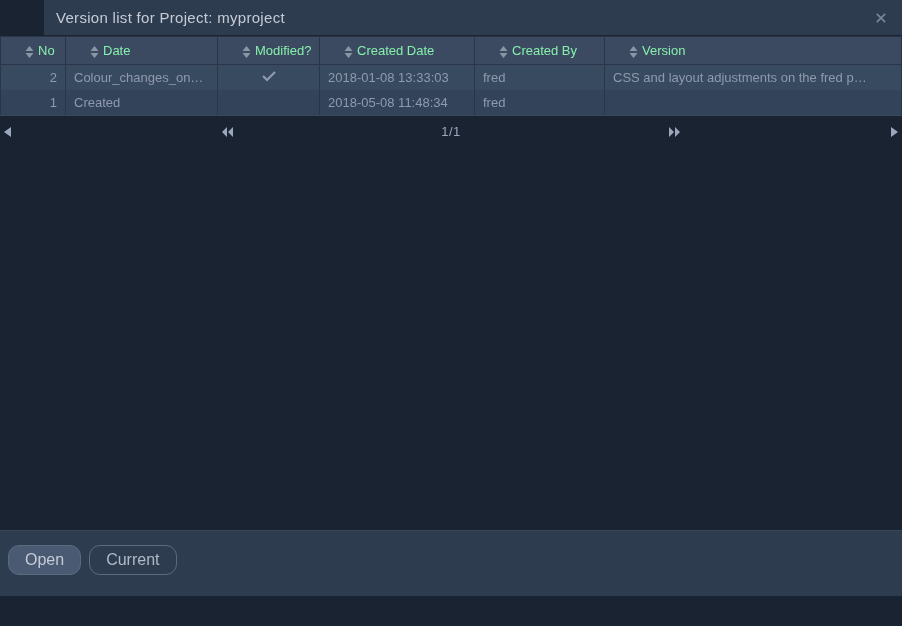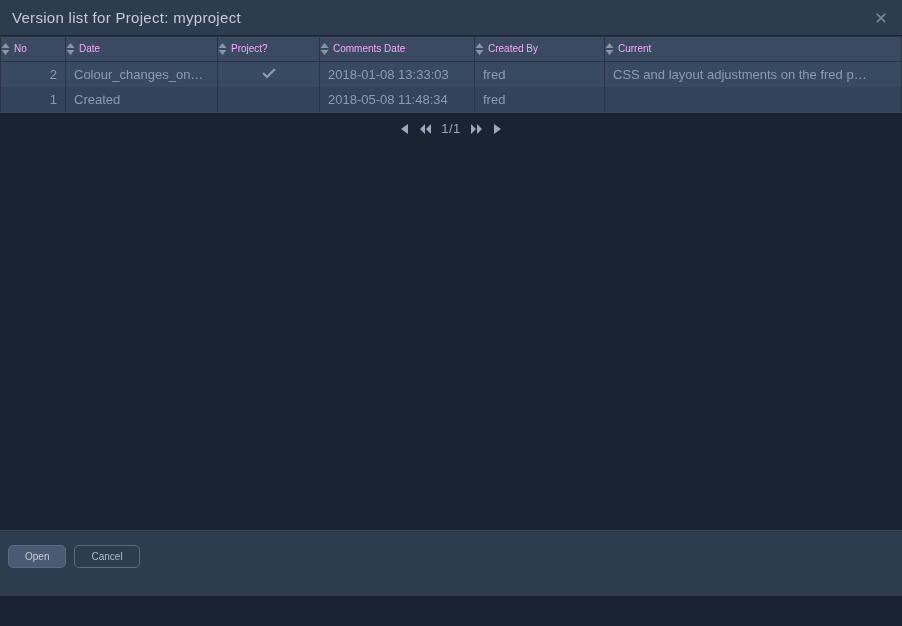--- a/index.html
+++ b/index.html
@@ -23,20 +23,21 @@
       flex-direction: column;
     }
     .dialog-header {
       background: #2e3c50;
       padding: 0 12px;
       height: 36px;
       display: flex;
       align-items: center;
       justify-content: space-between;
       border-bottom: 1px solid #1a2332;
+      margin-left: 44px;
     }
     .dialog-title {
       color: #c5ccd7;
       font-size: 15px;
       font-weight: 500;
       letter-spacing: 0.3px;
     }
     .dialog-close {
       color: #7a8599;
       cursor: pointer;
@@ -46,26 +47,26 @@
     .table-wrap {
       border-bottom: 1px solid #3a4759;
     }
     .table {
       width: 100%;
       border-collapse: collapse;
       table-layout: fixed;
     }
     .table thead th {
       background: #3b4a60;
-      color: #f0abfc;
+      color: #86efac;
       font-weight: 500;
-      padding: 6px 0;
+      padding: 6px 24px;
       text-align: left;
       border: 1px solid #2a3648;
-      font-size: 10px;
+      font-size: 13px;
       white-space: nowrap;
       overflow: hidden;
     }
     .sort-icon {
       display: inline-block;
       margin-right: 4px;
       color: #8a95a8;
     }
     .sort-icon svg {
       width: 9px;
@@ -107,21 +108,21 @@
       fill: #8f9aae;
     }
     .content-area {
       flex: 1;
       background: #1a2332;
       display: flex;
       flex-direction: column;
     }
     .pager {
       display: flex;
-      justify-content: center;
+      justify-content: space-between;
       align-items: center;
       gap: 10px;
       padding: 8px 0;
       color: #9ba8bb;
       font-size: 13px;
     }
     .pager-btn {
       cursor: pointer;
       color: #9ba8bb;
       display: flex;
@@ -140,23 +141,23 @@
       padding: 14px 8px;
       display: flex;
       gap: 8px;
       height: 66px;
       align-items: flex-start;
       border-top: 1px solid #3a4759;
     }
     .btn {
       padding: 5px 16px;
       border: 1px solid #5a6a80;
-      border-radius: 5px;
+      border-radius: 11px;
       cursor: pointer;
-      font-size: 10px;
+      font-size: 16px;
       background: transparent;
       color: #b0bac8;
     }
     .btn-primary {
       background: #4a5a72;
       color: #c5ccd7;
     }
     .footer-strip {
       height: 30px;
       background: #1a2332;
@@ -194,36 +195,36 @@
                 </svg></span><span>No</span>
           </th>
           <th>
             <span class="sort-icon"><svg viewBox="0 0 8 12">
                   <path d="M4 0 L8 5 L0 5 Z M4 12 L0 7 L8 7 Z" fill="#8a95a8"></path>
                 </svg></span><span>Date</span>
           </th>
           <th>
             <span class="sort-icon"><svg viewBox="0 0 8 12">
                   <path d="M4 0 L8 5 L0 5 Z M4 12 L0 7 L8 7 Z" fill="#8a95a8"></path>
-                </svg></span><span>Project?</span>
-          </th>
-          <th>
-            <span class="sort-icon"><svg viewBox="0 0 8 12">
-                  <path d="M4 0 L8 5 L0 5 Z M4 12 L0 7 L8 7 Z" fill="#8a95a8"></path>
-                </svg></span><span>Comments Date</span>
+                </svg></span><span>Modified?</span>
+          </th>
+          <th>
+            <span class="sort-icon"><svg viewBox="0 0 8 12">
+                  <path d="M4 0 L8 5 L0 5 Z M4 12 L0 7 L8 7 Z" fill="#8a95a8"></path>
+                </svg></span><span>Created Date</span>
           </th>
           <th>
             <span class="sort-icon"><svg viewBox="0 0 8 12">
                   <path d="M4 0 L8 5 L0 5 Z M4 12 L0 7 L8 7 Z" fill="#8a95a8"></path>
                 </svg></span><span>Created By</span>
           </th>
           <th>
             <span class="sort-icon"><svg viewBox="0 0 8 12">
                   <path d="M4 0 L8 5 L0 5 Z M4 12 L0 7 L8 7 Z" fill="#8a95a8"></path>
-                </svg></span><span>Current</span>
+                </svg></span><span>Version</span>
           </th>
         </tr>
       </thead>
       <tbody id="table-body">
           <tr>
             <td class="cell-no">2</td>
             <td>Colour_changes_on…</td>
             <td class="cell-current"><span class="check-icon"><svg viewBox="0 0 14 12">
                   <path d="M1 6 L5 10 L13 2" stroke="#8f9aae" stroke-width="2.2" fill="none"></path>
                 </svg></span></td>
@@ -264,17 +265,17 @@
       <span class="pager-btn">
         <svg viewBox="0 0 12 12">
             <path d="M10 1 L10 11 M1 1 L8 6 L1 11 Z"></path>
           </svg>
       </span>
     </div>
   </div>
 
   <div class="button-bar">
     <button class="btn btn-primary">Open</button>
-    <button class="btn">Cancel</button>
+    <button class="btn">Current</button>
   </div>
 
   <div class="footer-strip"></div>
 </div>
 
 </body></html>

